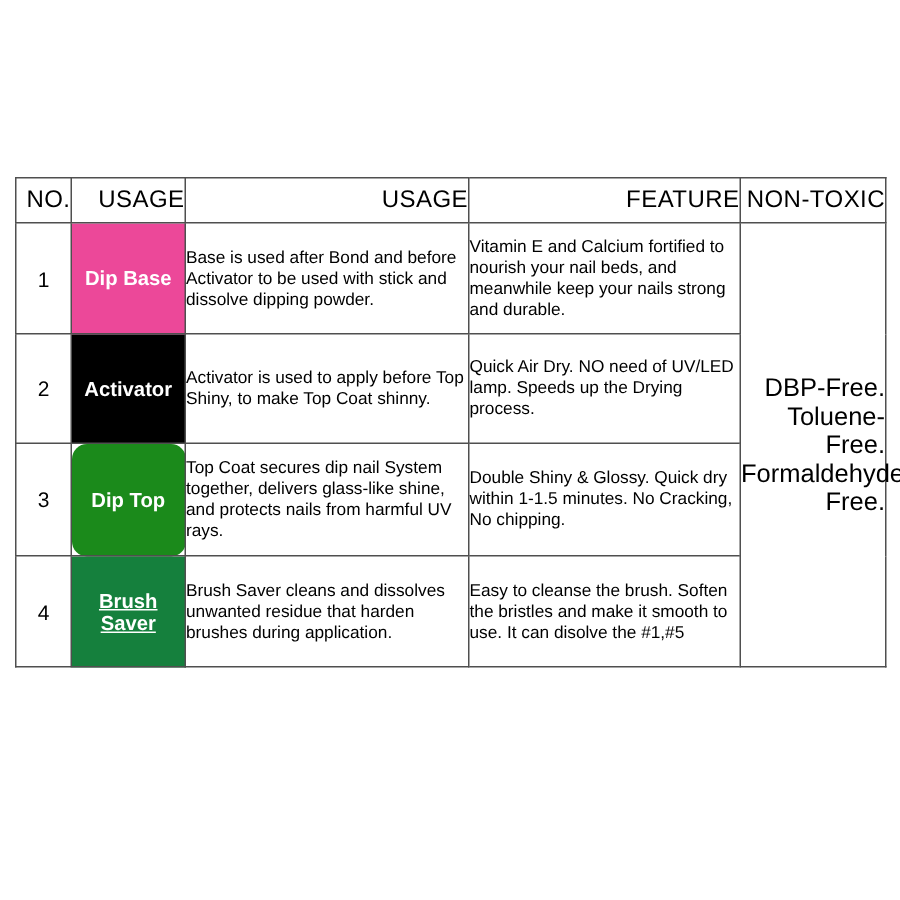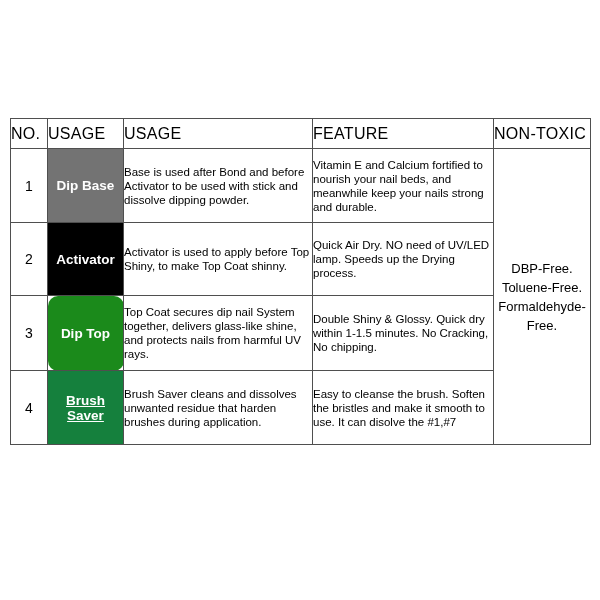--- a/index.html
+++ b/index.html
@@ -29,21 +29,21 @@
     border: 1px solid #4f4f4f;
     padding: 0;
     box-sizing: border-box;
   }
   th.hdr {
     height: 30px;
     font-size: 16px;
     font-weight: normal;
     letter-spacing: 0.3px;
     color: #000000;
-    text-align: left;
+    text-align: right;
     vertical-align: middle;
     background: #ffffff;
   }
   td.no-cell {
     text-align: center;
     vertical-align: middle;
     font-size: 14px;
     color: #000000;
     background: #ffffff;
   }
@@ -58,25 +58,25 @@
     vertical-align: middle;
     font-size: 11.5px;
     line-height: 14px;
     color: #000000;
     padding: 4px 8px 4px 8px;
     text-align: left;
     background: #ffffff;
   }
   td.nontoxic-cell {
     vertical-align: middle;
-    font-size: 13px;
+    font-size: 17px;
     line-height: 19px;
     color: #000000;
     padding: 0 6px 0 8px;
-    text-align: center;
+    text-align: right;
     background: #ffffff;
   }
   tr.r1 { height: 74px; }
   tr.r2 { height: 73px; }
   tr.r3 { height: 75px; }
   tr.r4 { height: 74px; }
 </style>
 </head>
 <body>
 
@@ -92,21 +92,21 @@
     <tbody>
         <tr>
       <th class="hdr">NO.</th>
       <th class="hdr">USAGE</th>
       <th class="hdr">USAGE</th>
       <th class="hdr">FEATURE</th>
       <th class="hdr">NON-TOXIC</th>
     </tr>
     <tr class="r1">
       <td class="no-cell">1</td>
-      <td class="name-cell" style="background-color: #737373;">Dip Base</td>
+      <td class="name-cell" style="background-color: #ec4899;">Dip Base</td>
       <td class="text-cell">Base is used after Bond and before Activator to be used with stick and dissolve dipping powder.</td>
       <td class="text-cell">Vitamin E and Calcium fortified to nourish your nail beds, and meanwhile keep your nails strong and durable.</td>
       <td class="nontoxic-cell" rowspan="4">
         <div>DBP-Free.</div>
         <div>Toluene-Free.</div>
         <div>Formaldehyde-Free.</div>
       </td>
     </tr>
     <tr class="r2">
       <td class="no-cell">2</td>
@@ -117,17 +117,17 @@
     <tr class="r3">
       <td class="no-cell">3</td>
       <td class="name-cell" style="background-color: rgb(27, 138, 27); border-radius: 10px;">Dip Top</td>
       <td class="text-cell">Top Coat secures dip nail System together, delivers glass-like shine, and protects nails from harmful UV rays.</td>
       <td class="text-cell">Double Shiny &amp; Glossy. Quick dry within 1-1.5 minutes. No Cracking, No chipping.</td>
     </tr>
     <tr class="r4">
       <td class="no-cell">4</td>
       <td class="name-cell" style="background-color: #15803d; text-decoration: underline;">Brush Saver</td>
       <td class="text-cell">Brush Saver cleans and dissolves unwanted residue that harden brushes during application.</td>
-      <td class="text-cell">Easy to cleanse the brush. Soften the bristles and make it smooth to use. It can disolve the #1,#7</td>
+      <td class="text-cell">Easy to cleanse the brush. Soften the bristles and make it smooth to use. It can disolve the #1,#5</td>
     </tr>
   </tbody>
     </table>
 </div>
 
 </body></html>

